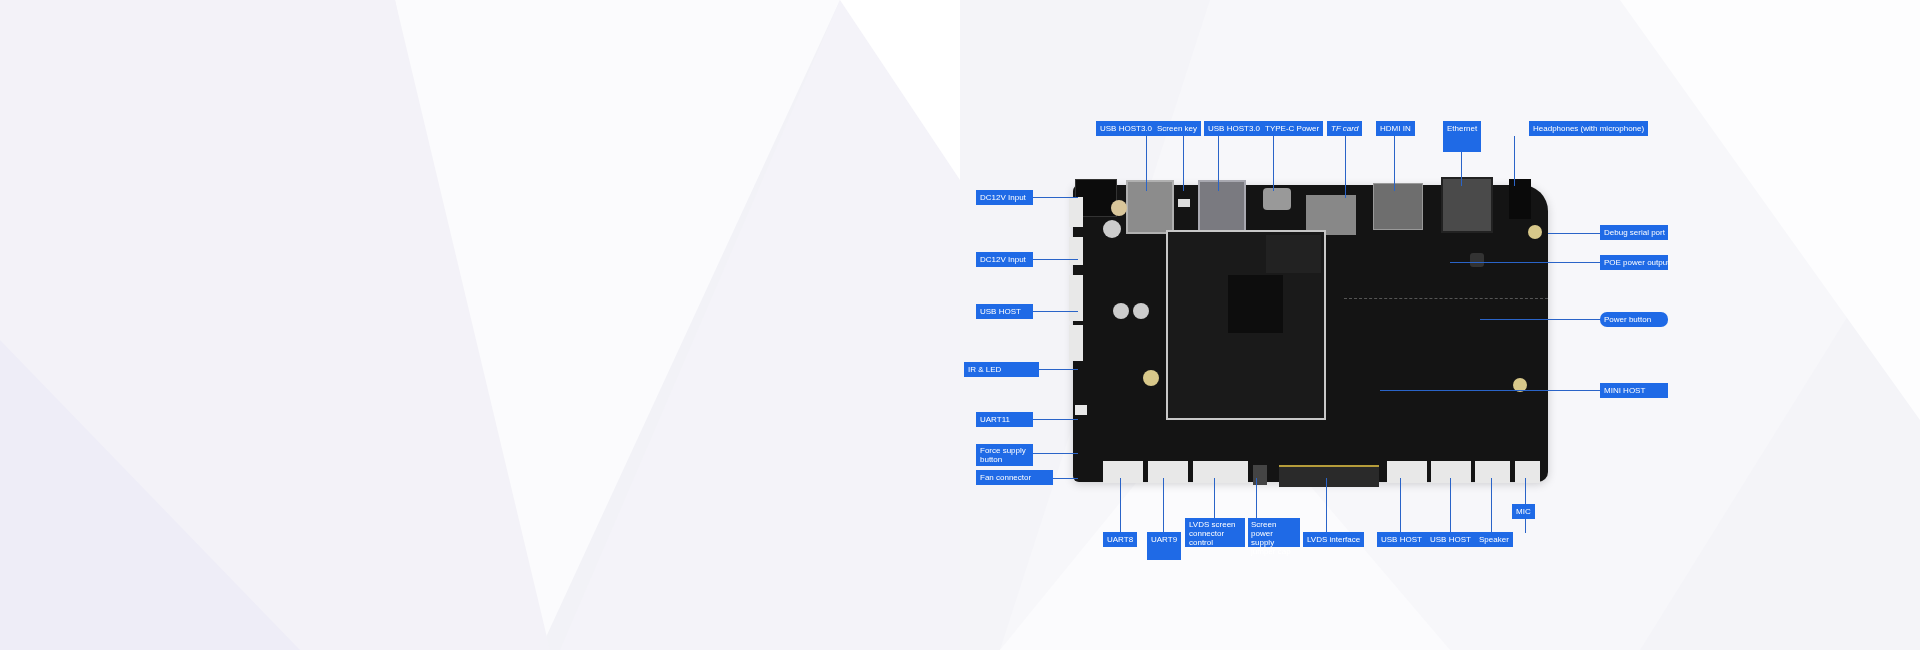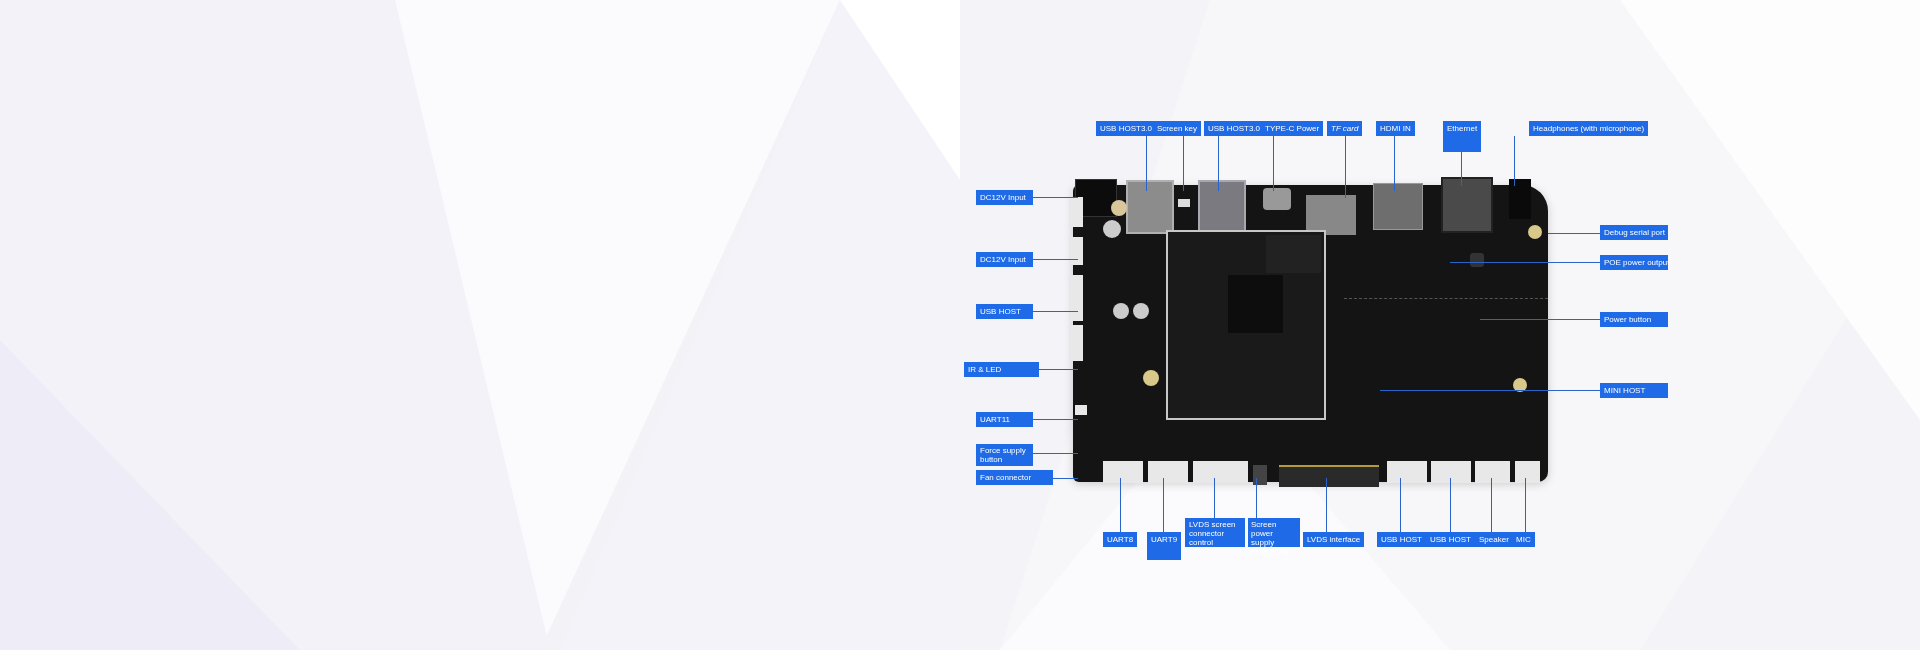--- a/index.html
+++ b/index.html
@@ -119,24 +119,24 @@
 <div class="lbl" style="left:976px;top:190px;width:57px;height:15px;">DC12V Input</div>
 <div class="lbl" style="left:976px;top:252px;width:57px;height:15px;">DC12V Input</div>
 <div class="lbl" style="left:976px;top:304px;width:57px;height:15px;">USB HOST</div>
 <div class="lbl" style="left:964px;top:362px;width:75px;height:15px;">IR &amp; LED</div>
 <div class="lbl" style="left:976px;top:412px;width:57px;height:15px;">UART11</div>
 <div class="lbl multi" style="left:976px;top:444px;width:57px;height:22px;padding:2px 4px;">Force supply button</div>
 <div class="lbl" style="left:976px;top:470px;width:77px;height:15px;">Fan connector</div>
 
 <div class="lbl" style="left:1600px;top:225px;width:68px;height:15px;">Debug serial port</div>
 <div class="lbl" style="left:1600px;top:255px;width:68px;height:15px;">POE power output</div>
-<div class="lbl" style="left:1600px;top:312px;width:68px;height:15px;">Power button</div>
+<div class="lbl" style="left:1600px;top:312px;width:68px;height:15px;border-radius:7px;">Power button</div>
 <div class="lbl" style="left:1600px;top:383px;width:68px;height:15px;">MINI HOST</div>
 
 <div class="lbl" style="left:1103px;top:532px;height:15px;">UART8</div>
 <div class="lbl" style="left:1147px;top:532px;height:28px;">UART9</div>
 <div class="lbl multi" style="left:1185px;top:518px;width:60px;height:29px;padding:2px 4px;">LVDS screen connector control</div>
 <div class="lbl multi" style="left:1248px;top:518px;width:52px;height:29px;padding:2px 3px;">Screen power supply jumper cap</div>
 <div class="lbl" style="left:1303px;top:532px;height:15px;">LVDS interface</div>
 <div class="lbl" style="left:1377px;top:532px;height:15px;">USB HOST</div>
 <div class="lbl" style="left:1426px;top:532px;height:15px;">USB HOST</div>
 <div class="lbl" style="left:1475px;top:532px;height:15px;">Speaker</div>
-<div class="lbl" style="left:1512px;top:532px;height:15px;">MIC</div>
+<div class="lbl" style="left:1512px;top:504px;height:15px;">MIC</div>
 
 </body></html>

